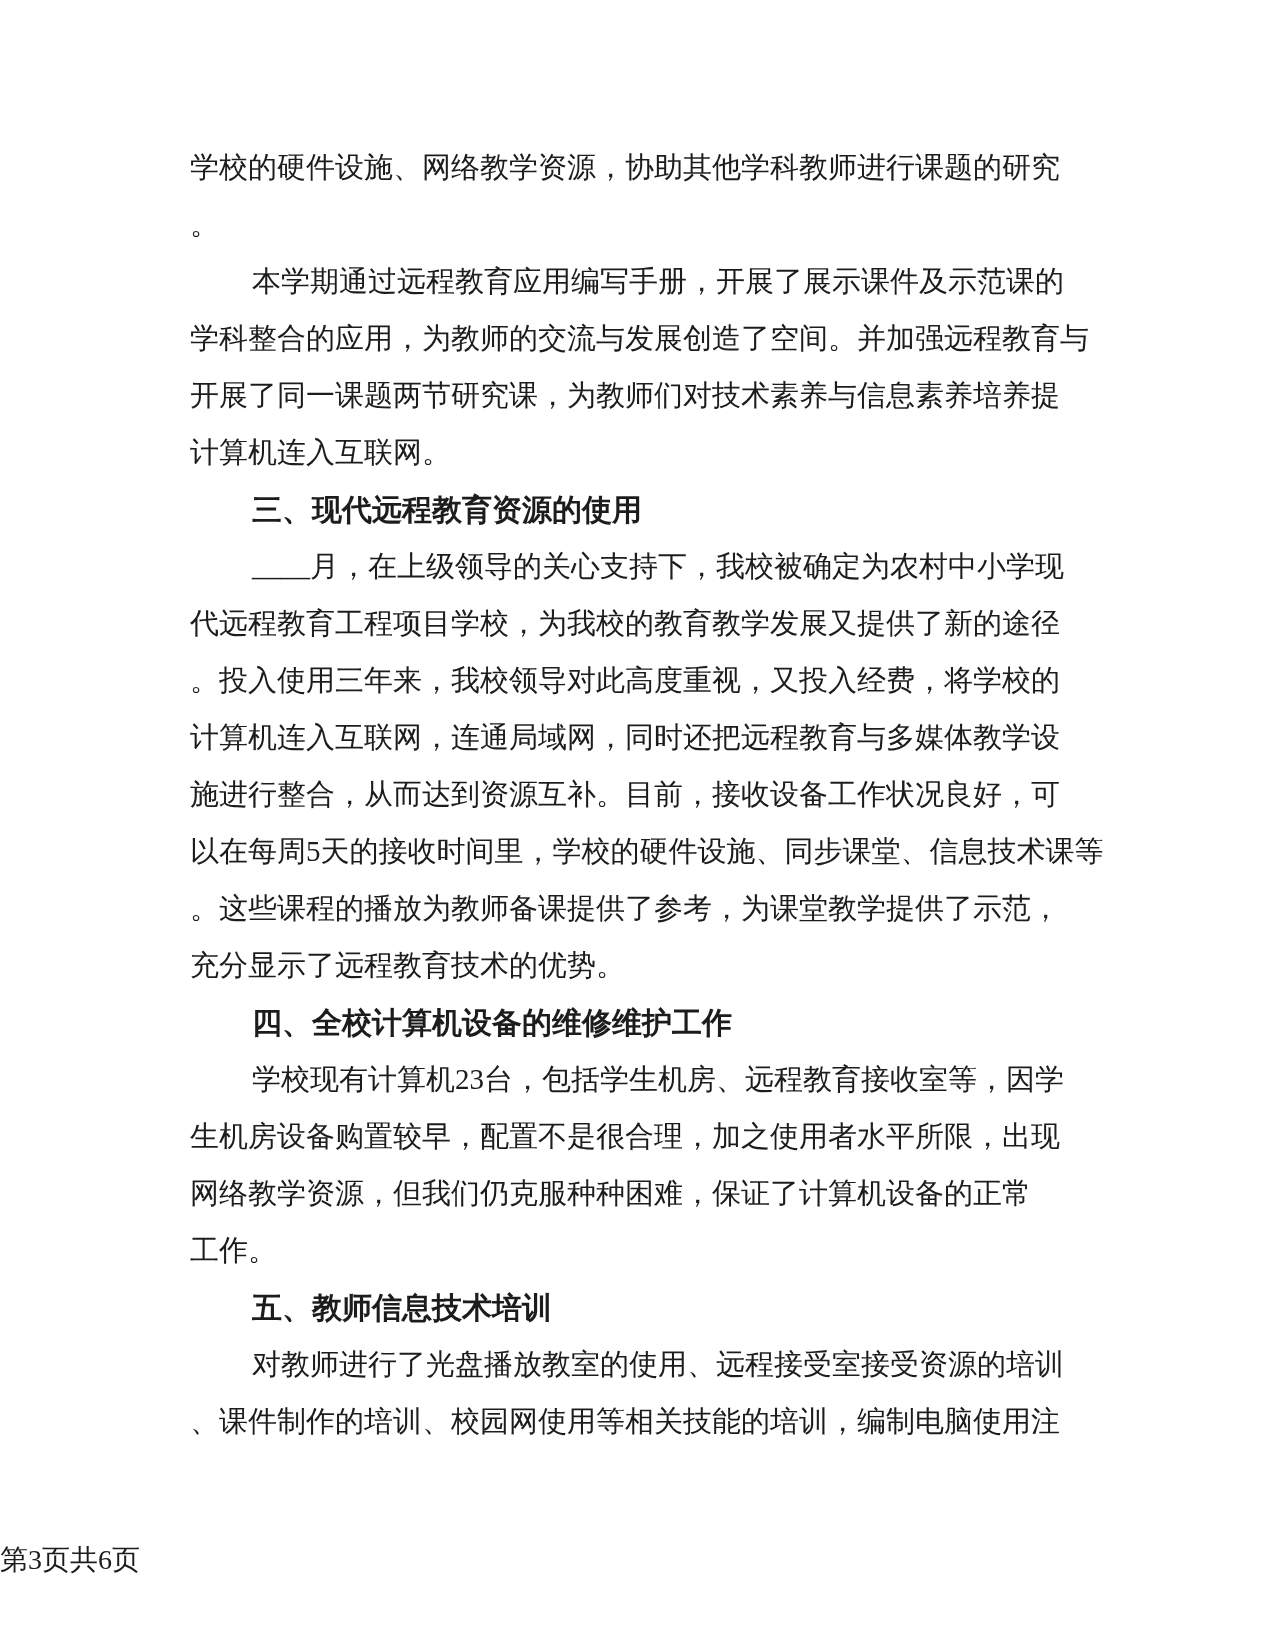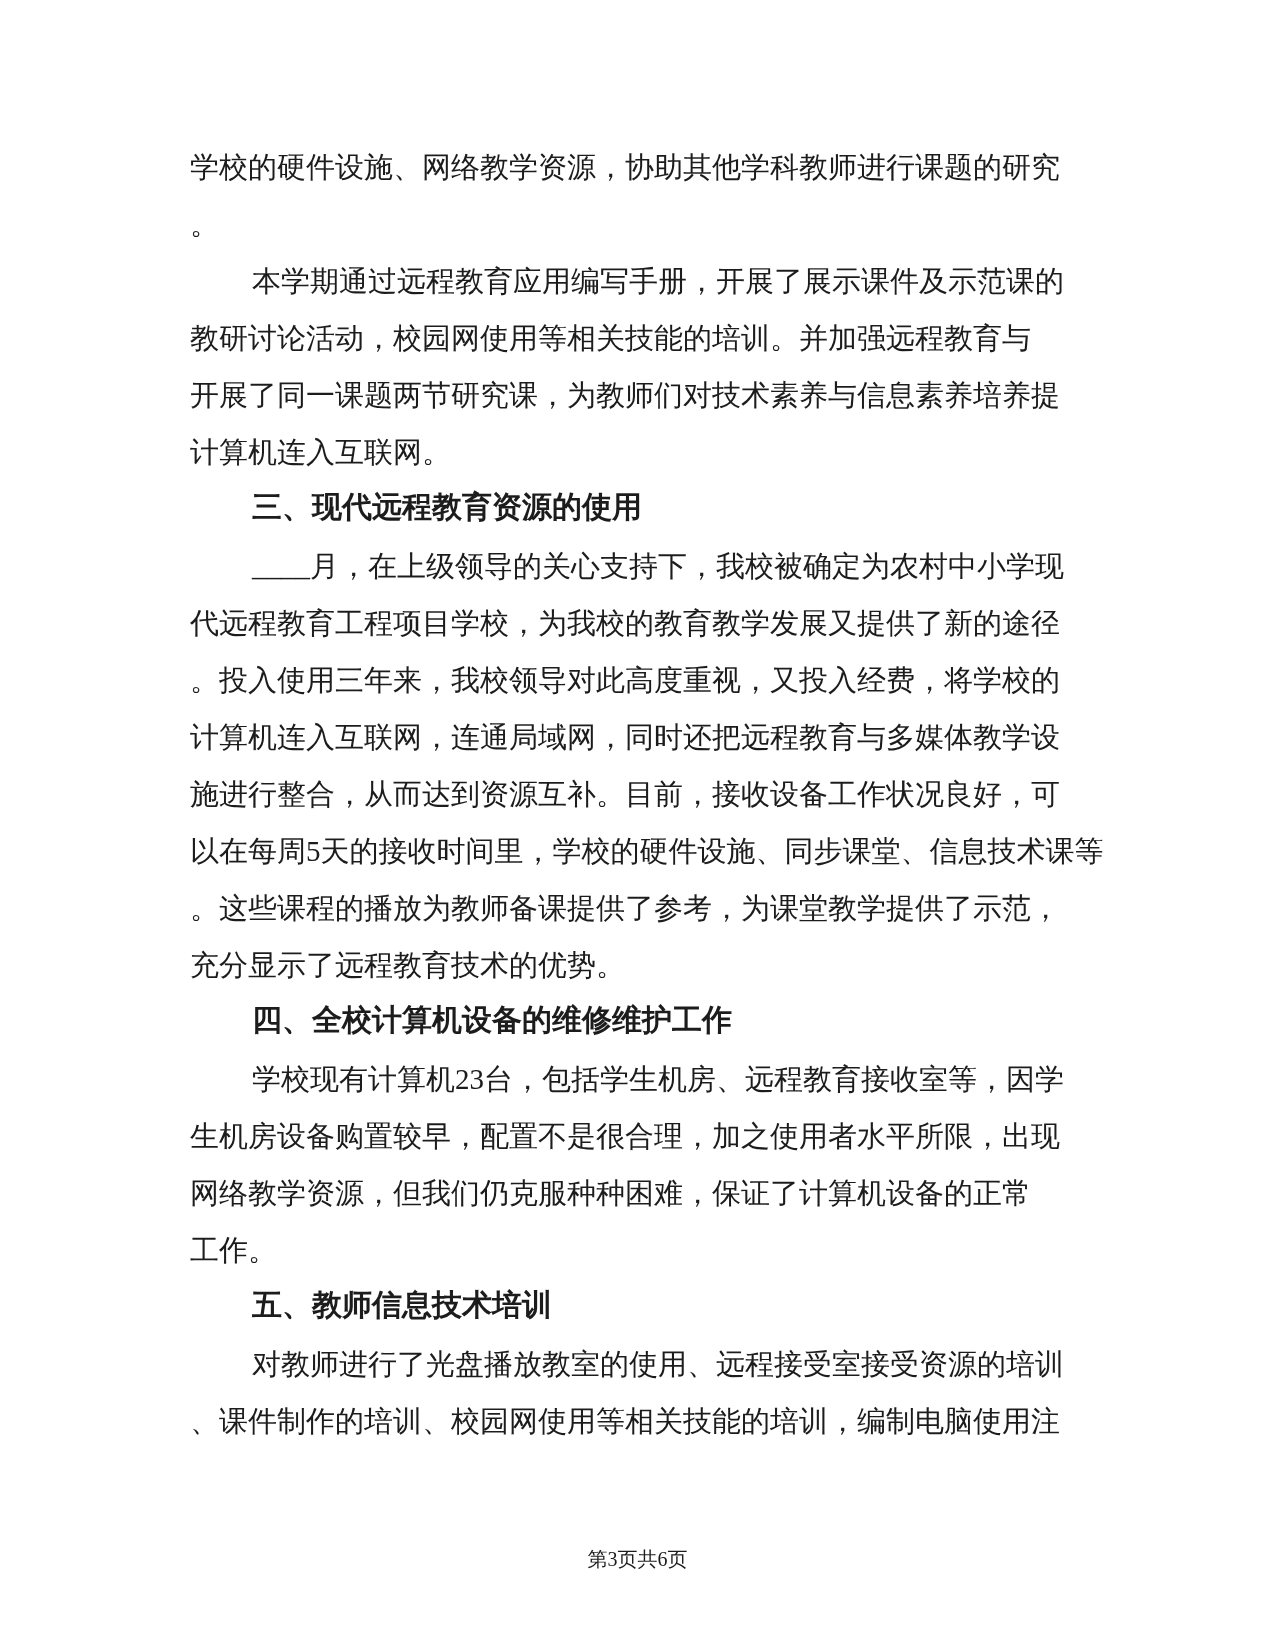--- a/index.html
+++ b/index.html
@@ -30,43 +30,42 @@
     letter-spacing: 0px;
     font-weight: 400;
     font-family: Liberation Serif, serif;
   }
   .line.indent {
     padding-left: 62px;
   }
   .line.heading {
     padding-left: 62px;
     font-weight: 700;
-    font-family: Liberation Mono, monospace;
+    font-family: Liberation Serif, serif;
     font-size: 30px;
   }
   .footer {
     position: absolute;
     left: 0;
     top: 1531px;
     width: 1275px;
-    text-align: center;
-    font-size: 20px;
+    font-size: 28px;
     line-height: 57px;
     color: #1c1c1c;
   }
 </style>
 </head>
 <body>
 
 <div class="page">
   <div class="content">
     <div class="line">学校的硬件设施、网络教学资源，协助其他学科教师进行课题的研究</div>
     <div class="line">。</div>
     <div class="line indent">本学期通过远程教育应用编写手册，开展了展示课件及示范课的</div>
-    <div class="line">教研讨论活动，校园网使用等相关技能的培训。并加强远程教育与</div>
+    <div class="line">学科整合的应用，为教师的交流与发展创造了空间。并加强远程教育与</div>
     <div class="line">开展了同一课题两节研究课，为教师们对技术素养与信息素养培养提</div>
     <div class="line">计算机连入互联网。</div>
     <div class="line heading">三、现代远程教育资源的使用</div>
     <div class="line indent">____月，在上级领导的关心支持下，我校被确定为农村中小学现</div>
     <div class="line">代远程教育工程项目学校，为我校的教育教学发展又提供了新的途径</div>
     <div class="line">。投入使用三年来，我校领导对此高度重视，又投入经费，将学校的</div>
     <div class="line">计算机连入互联网，连通局域网，同时还把远程教育与多媒体教学设</div>
     <div class="line">施进行整合，从而达到资源互补。目前，接收设备工作状况良好，可</div>
     <div class="line">以在每周5天的接收时间里，学校的硬件设施、同步课堂、信息技术课等</div>
     <div class="line">。这些课程的播放为教师备课提供了参考，为课堂教学提供了示范，</div>

